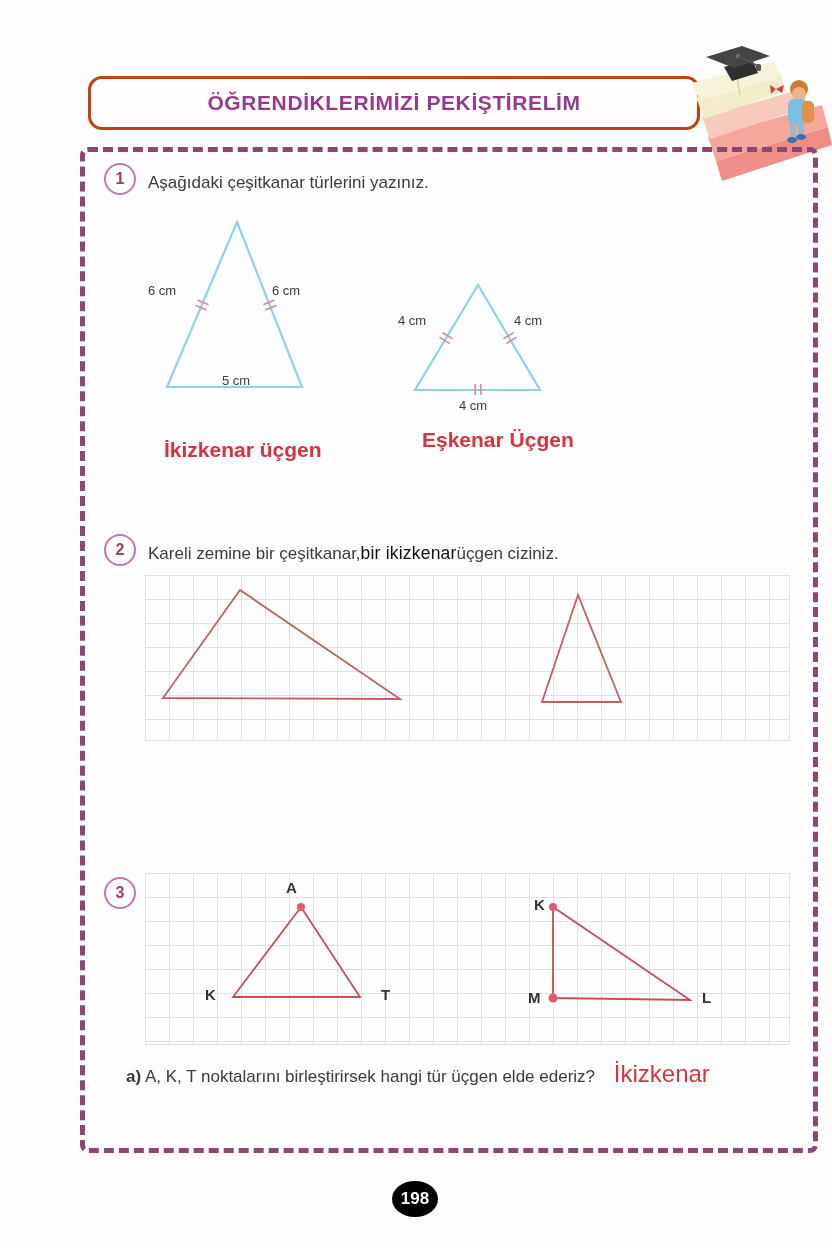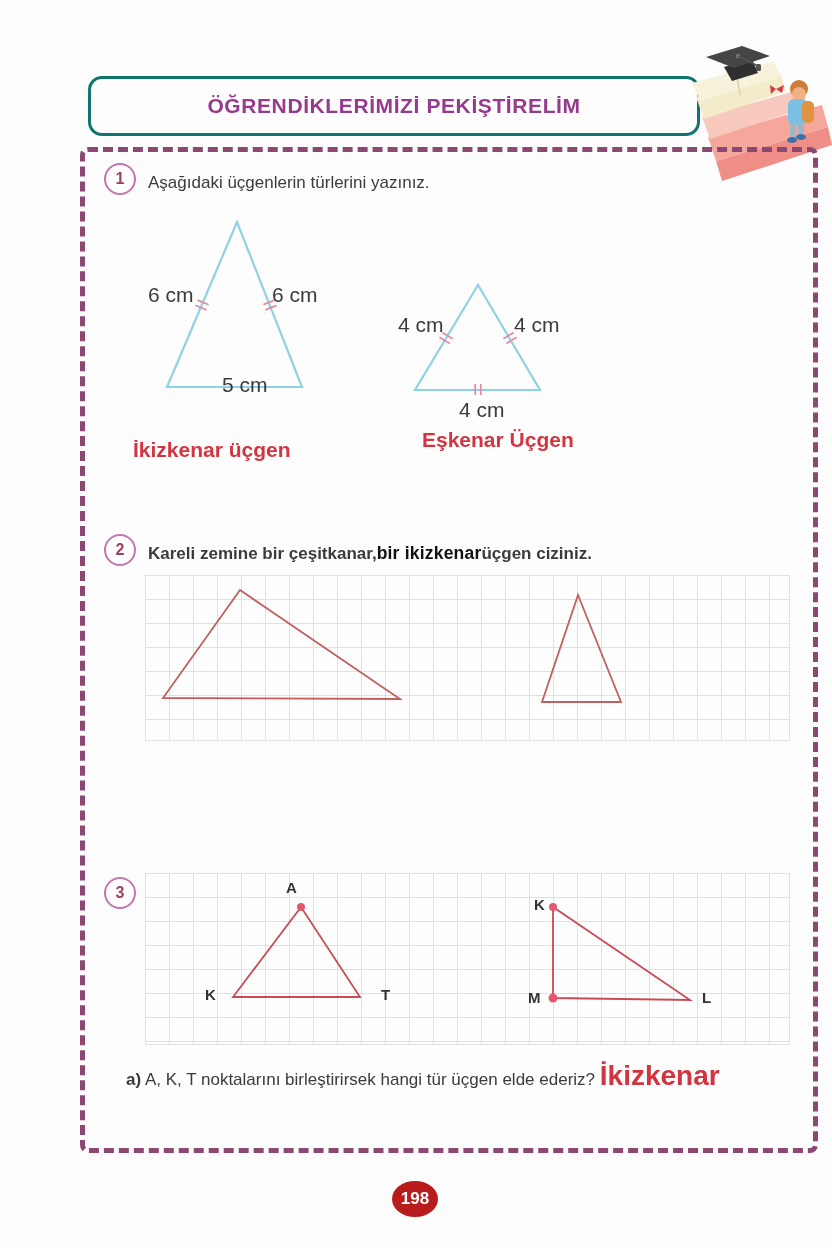--- a/index.html
+++ b/index.html
@@ -9,22 +9,22 @@
     position: relative;
     width: 832px;
     height: 1248px;
     background: #fdfdfd;
     overflow: hidden;
   }
   .abs { position: absolute; }
 
   
   .header-box {
-    left: 88px; top: 76px; width: 612px; height: 60px;
-    border: 3px solid #0f766e;
+    left: 88px; top: 76px; width: 612px; height: 54px;
+    border: 3px solid #c2410c;
     border-radius: 14px;
     background: #fffdfd;
     display: flex; align-items: center; justify-content: center;
   }
   .header-title {
     color: #963a8e;
     font-weight: bold;
     font-size: 21px;
     letter-spacing: 0.6px;
   }
@@ -43,42 +43,42 @@
     border: 2px solid #c177ae;
     border-radius: 50%;
     background: #fff;
     display: flex; align-items: center; justify-content: center;
     color: #9c3f63; font-weight: bold; font-size: 16px;
   }
 
   .instruction { font-size: 17px; color: #3b3b3b; }
   .instr-insert { color: #111111; letter-spacing: 0.2px; font-size: 17.5px; }
 
-  .dim-label { font-size: 21px; color: #3b3b3b; }
+  .dim-label { font-size: 13px; color: #3b3b3b; }
   .answer-red { color: #d2353f; font-weight: bold; font-size: 21px; }
 
   
   .grid {
     background-color: #fefefe;
     background-image:
       repeating-linear-gradient(to right, #dde4df 0 1px, transparent 1px 24px),
       repeating-linear-gradient(to bottom, #dde4df 0 1px, transparent 1px 24px);
     border-right: 1px solid #dde4df;
     border-bottom: 1px solid #dde4df;
   }
 
   .vertex-label { font-size: 15px; font-weight: bold; color: #333333; }
 
   .question-line { font-size: 17px; color: #3b3b3b; }
   .q-prefix { font-weight: bold; }
-  .q-answer { color: #d2353f; font-size: 28px; font-weight: bold; }
+  .q-answer { color: #d2353f; font-size: 24px; font-weight: normal; margin-left: 14px; }
 
   .page-badge {
     left: 392px; top: 1181px; width: 46px; height: 36px;
-    background: #b91c1c;
+    background: #000000;
     border-radius: 50%;
     display: flex; align-items: center; justify-content: center;
     color: #fff; font-weight: bold; font-size: 17px;
   }
   svg { display: block; }
 </style>
 </head>
 <body>
 
 <div class="page">
@@ -123,21 +123,21 @@
         <ellipse cx="123" cy="104" rx="5" ry="3" fill="#3f6fa8"></ellipse>
       </g>
     </svg>
   </div>
 
   <div class="abs frame"></div>
 
   <div class="abs num-circle" style="left:104px; top:163px;">
     <span>1</span>
   </div>
-  <div class="abs instruction" style="left:148px; top:173px;">Aşağıdaki üçgenlerin türlerini yazınız.</div>
+  <div class="abs instruction" style="left:148px; top:173px;">Aşağıdaki çeşitkanar türlerini yazınız.</div>
 
   <div class="abs" style="left:140px; top:215px; width:420px; height:180px;">
     <svg width="420" height="180" viewBox="0 0 420 180">
 
       <polygon points="97,7 27,172 162,172" fill="none" stroke="#8fd2e5" stroke-width="2.2"></polygon>
 
       <g transform="translate(62,90) rotate(113)" stroke="#e08da0" stroke-width="1.8">
         <line x1="-2.8" y1="-6" x2="-2.8" y2="6"></line>
           <line x1="2.8" y1="-6" x2="2.8" y2="6"></line>
       </g>
@@ -163,27 +163,27 @@
   </div>
 
   <div class="abs dim-label" style="left:148px; top:283px;">6 cm</div>
   <div class="abs dim-label" style="left:272px; top:283px;">6 cm</div>
   <div class="abs dim-label" style="left:222px; top:373px;">5 cm</div>
 
   <div class="abs dim-label" style="left:398px; top:313px;">4 cm</div>
   <div class="abs dim-label" style="left:514px; top:313px;">4 cm</div>
   <div class="abs dim-label" style="left:459px; top:398px;">4 cm</div>
 
-  <div class="abs answer-red" style="left:133px; top:438px;">İkizkenar üçgen</div>
+  <div class="abs answer-red" style="left:164px; top:438px;">İkizkenar üçgen</div>
   <div class="abs answer-red" style="left:422px; top:428px;">Eşkenar Üçgen</div>
 
   <div class="abs num-circle" style="left:104px; top:534px;">
     <span>2</span>
   </div>
-  <div class="abs instruction" style="left:148px; top:543px;font-weight:bold;"><span>Kareli zemine bir çeşitkanar,</span><span class="instr-insert">bir ikizkenar</span><span>üçgen ciziniz.</span></div>
+  <div class="abs instruction" style="left:148px; top:543px;"><span>Kareli zemine bir çeşitkanar,</span><span class="instr-insert">bir ikizkenar</span><span>üçgen ciziniz.</span></div>
 
   <div class="abs grid" style="left:145px; top:575px; width:645px; height:166px;">
     <svg width="645" height="166" viewBox="0 0 645 166">
       <polygon points="95,15 18,123 255,124" fill="none" stroke="#c15e5e" stroke-width="1.8"></polygon>
       <polygon points="433,20 397,127 476,127" fill="none" stroke="#c15e5e" stroke-width="1.8"></polygon>
     </svg>
   </div>
 
   <div class="abs num-circle" style="left:104px; top:877px;">
     <span>3</span>

